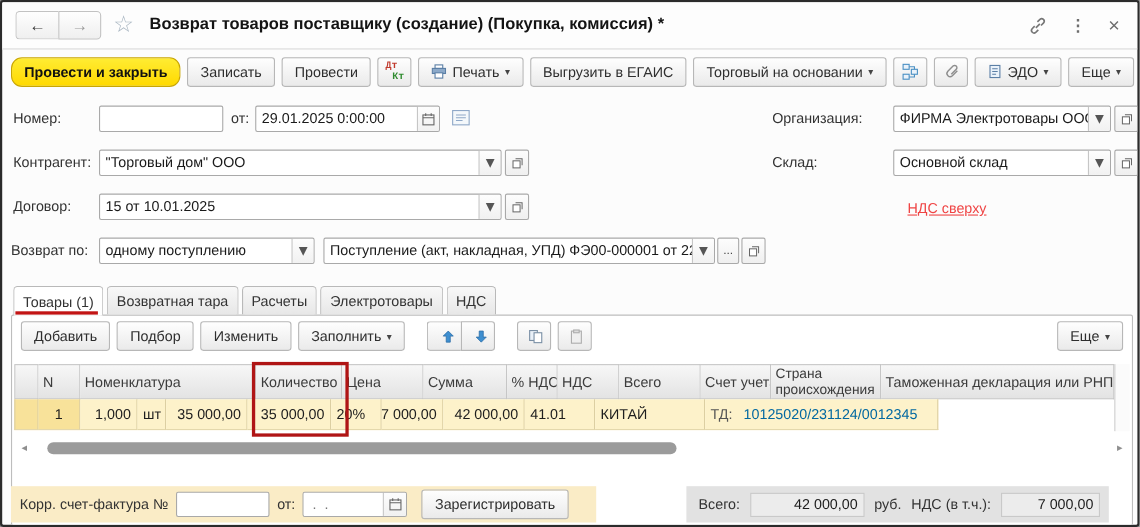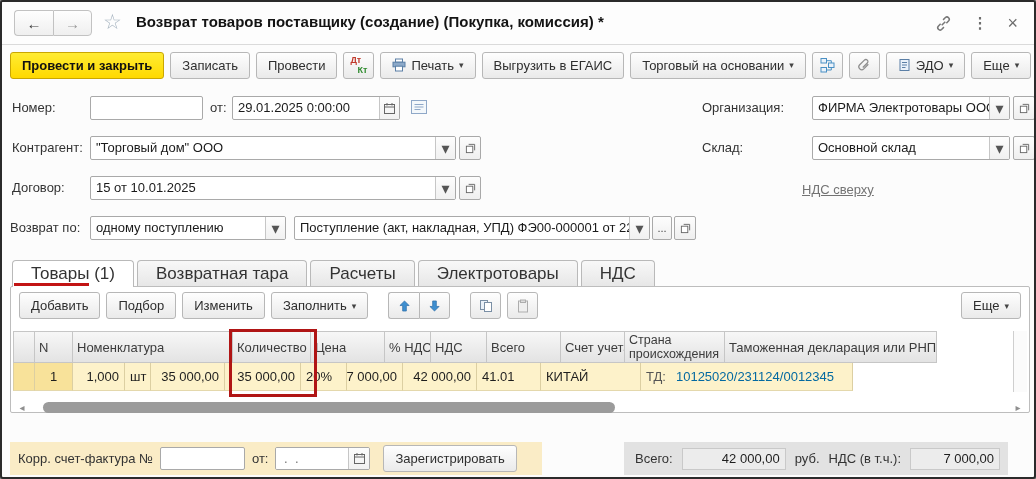--- a/index.html
+++ b/index.html
@@ -20,47 +20,47 @@
   .wtitle { position:absolute; left:134px; top:11px; font-size:15px; font-weight:600; color:#141414; white-space:nowrap; }
   .tb-icons { position:absolute; right:16px; top:0; height:42px; display:flex; gap:20px; align-items:center; }
   .tbi { color:#6E6E6E; cursor:pointer; display:flex; align-items:center; }
   .tbi.dots { font-size:15px; font-weight:bold; letter-spacing:0; }
   .tbi.close { font-size:18px; }
   
   .cmdbar { position:absolute; left:8px; top:48px; width:1020px; height:30px; display:flex; gap:6px; align-items:center; }
   .btn { height:27px; padding:0 11px; border:1px solid #B7B7B7; border-radius:3px;
          background:linear-gradient(#FEFEFE,#EAEAEA); font-family:"Liberation Sans",sans-serif;
          font-size:13px; color:#2E2E2E; display:inline-flex; align-items:center; gap:5px; white-space:nowrap; cursor:pointer; }
-  .btn.yellow { background:linear-gradient(#FFEC33,#FFD900); border-color:#C9A602; font-weight:bold; color:#111; }
-  .btn.iconic { padding:0 6px; min-width:31px; justify-content:center; }
+  .btn.yellow { background:linear-gradient(#FFEC33,#FFD900); border-color:#C9A602; font-weight:bold; color:#111;border-radius:10px; }
+  .btn.iconic { padding:0 6px; min-width:31px; justify-content:flex-end;font-family:Liberation Mono, monospace; }
   .caret { font-size:9px; color:#444; }
   .dtkt { position:relative; width:22px; height:20px; font-size:9px; font-weight:bold; }
   .dtkt .dt { position:absolute; left:0; top:0; color:#C0392B; }
   .dtkt .kt { position:absolute; right:0; bottom:0; color:#2E8B2E; }
   
   .lbl { position:absolute; font-size:13px; color:#333; white-space:nowrap; }
   .inp { position:absolute; height:24px; border:1px solid #A9A9A9; border-radius:2px; background:#fff;
          font-family:"Liberation Sans",sans-serif; font-size:13px; color:#1A1A1A; padding:0 5px; }
   .combo { position:absolute; height:24px; border:1px solid #A9A9A9; border-radius:2px; background:#fff; display:flex; overflow:hidden; }
   .combo .txt { flex:1; font-size:13px; line-height:22px; padding:0 5px; white-space:nowrap; overflow:hidden; color:#1A1A1A; }
   .combo .seg { width:20px; border-left:1px solid #C6C6C6; background:linear-gradient(#FDFDFD,#F1F1F1);
                 display:flex; align-items:center; justify-content:center; color:#555; cursor:pointer; }
   .sqbtn { position:absolute; width:22px; height:24px; border:1px solid #A9A9A9; border-radius:2px;
            background:linear-gradient(#FDFDFD,#EFEFEF); display:flex; align-items:center; justify-content:center;
            font-size:11px; color:#444; cursor:pointer; }
-  .link { position:absolute; font-size:13px; color:#737373; text-decoration:underline; cursor:pointer; white-space:nowrap; }
+  .link { position:absolute; font-size:13px; color:#ef4444; text-decoration:underline; cursor:pointer; white-space:nowrap;margin-left:23px; }
   
   .tabs { position:absolute; left:10px; top:258px; display:flex; align-items:flex-end; z-index:3; }
-  .tab { height:26px; margin-right:3px; padding:0 18px; display:flex; align-items:center; font-size:17px; color:#333;
+  .tab { height:26px; margin-right:3px; padding:0 8px; display:flex; align-items:center; font-size:13px; color:#333;
          border:1px solid #B9B9B9; border-bottom:none; border-radius:4px 4px 0 0;
          background:linear-gradient(#F8F8F8,#E7E7E7); cursor:pointer; white-space:nowrap; }
   .tab.active { background:#FFF; height:27px; margin-bottom:-1px; }
   .tab-underline { position:absolute; left:12px; top:281px; width:75px; height:3px; background:#C21414; z-index:6; }
   
-  .panel { position:absolute; left:8px; top:284px; width:1020px; height:127px; border:1px solid #BDBDBD; background:#fff; border-radius:2px; }
+  .panel { position:absolute; left:8px; top:284px; width:1020px; height:192px; border:1px solid #BDBDBD; background:#fff; border-radius:2px; }
   .tbar { position:absolute; left:8px; top:5px; right:8px; height:27px; display:flex; gap:6px; align-items:center; }
   .grp { display:flex; }
   .grp .btn.iconic:first-child { border-radius:3px 0 0 3px; border-right:none; }
   .grp .btn.iconic:last-child  { border-radius:0 3px 3px 0; }
   .spacer { flex:1; }
   .ghead { position:absolute; left:2px; top:44px; height:32px; display:flex; }
   .hc { height:32px; border-right:1px solid #C6C6C6; background:linear-gradient(#F7F7F7,#E3E3E3);
         border-top:1px solid #C6C6C6; border-bottom:1px solid #C6C6C6;
         font-size:13px; color:#3C3C3C; padding:0 4px; display:flex; align-items:center; white-space:nowrap; overflow:hidden; }
   .hc:first-child { border-left:1px solid #C6C6C6; }
@@ -309,20 +309,21 @@
         <span class="caret">▾</span>
       </button>
     </div>
 
     <div class="ghead">
       <div class="hc" style="width:22px"></div>
       <div class="hc" style="width:38px">N</div>
       <div class="hc" style="width:160px">Номенклатура</div>
       <div class="hc" style="width:78px">Количество</div>
       <div class="hc" style="width:74px">Цена</div>
+      <div class="hc" style="width:76px">Сумма</div>
       <div class="hc" style="width:46px">% НДС</div>
       <div class="hc" style="width:56px">НДС</div>
       <div class="hc" style="width:74px">Всего</div>
       <div class="hc" style="width:64px">Счет учета</div>
       <div class="hc wrap" style="width:100px">Страна происхождения</div>
       <div class="hc" style="width:212px">Таможенная декларация или РНПТ</div>
     </div>
 
     <div class="grow">
       <div class="rc dark" style="width:22px"></div>

